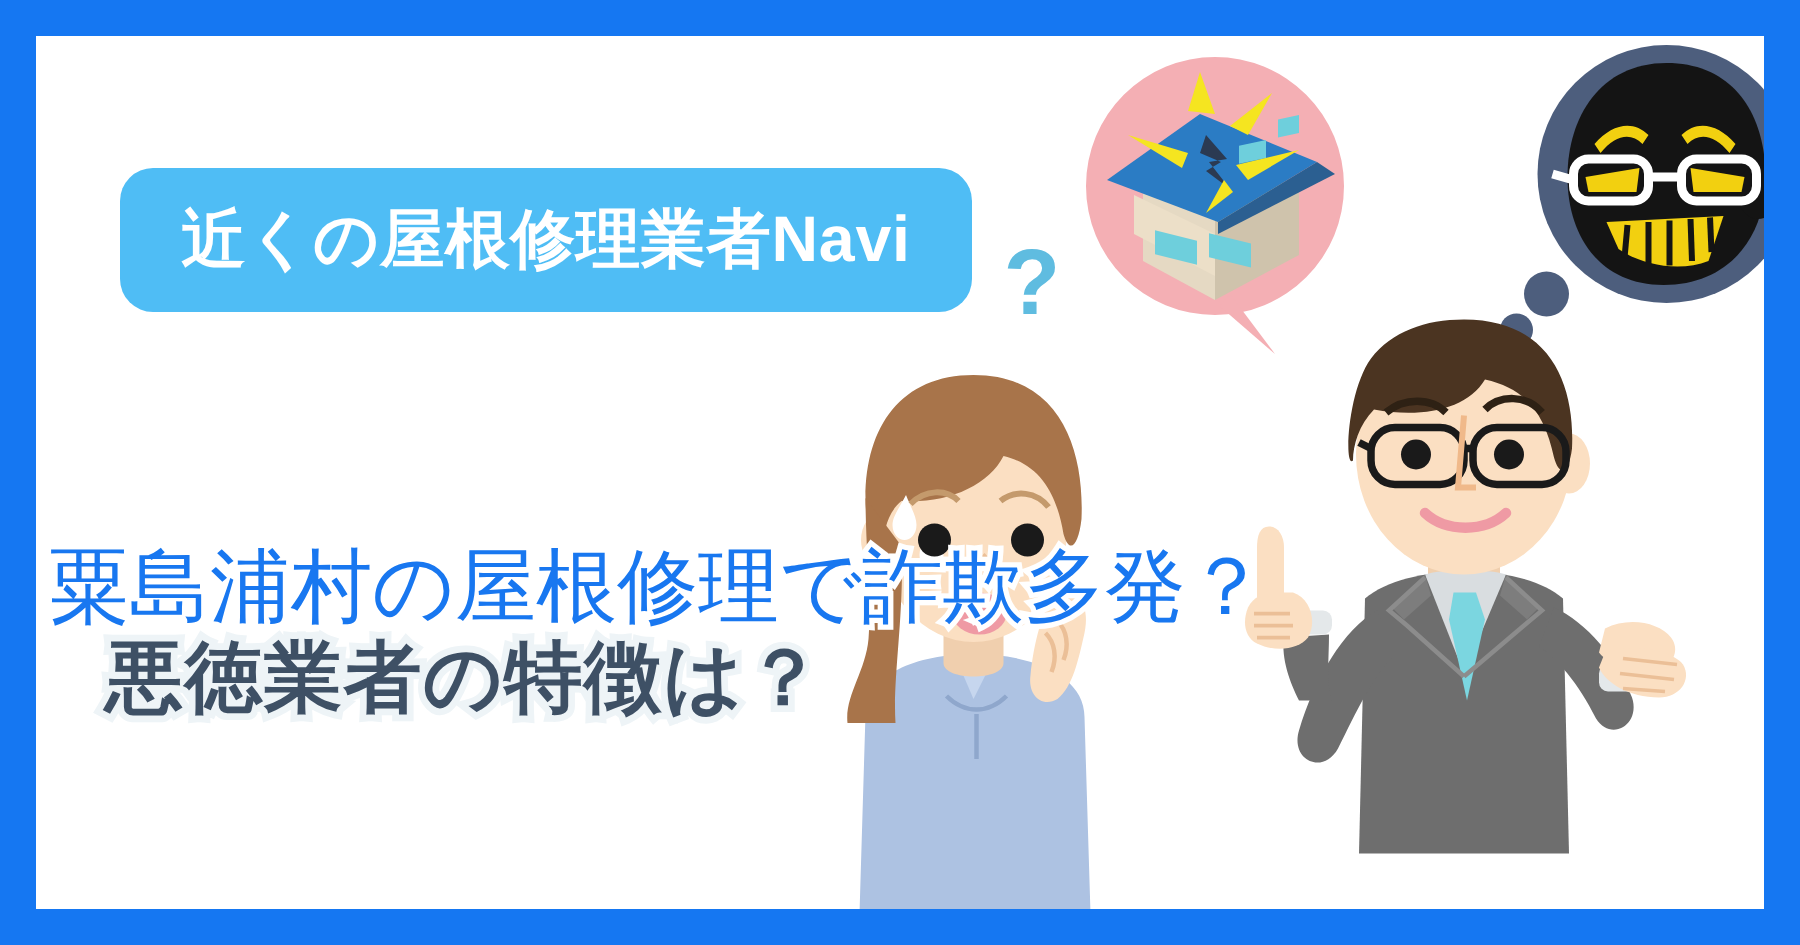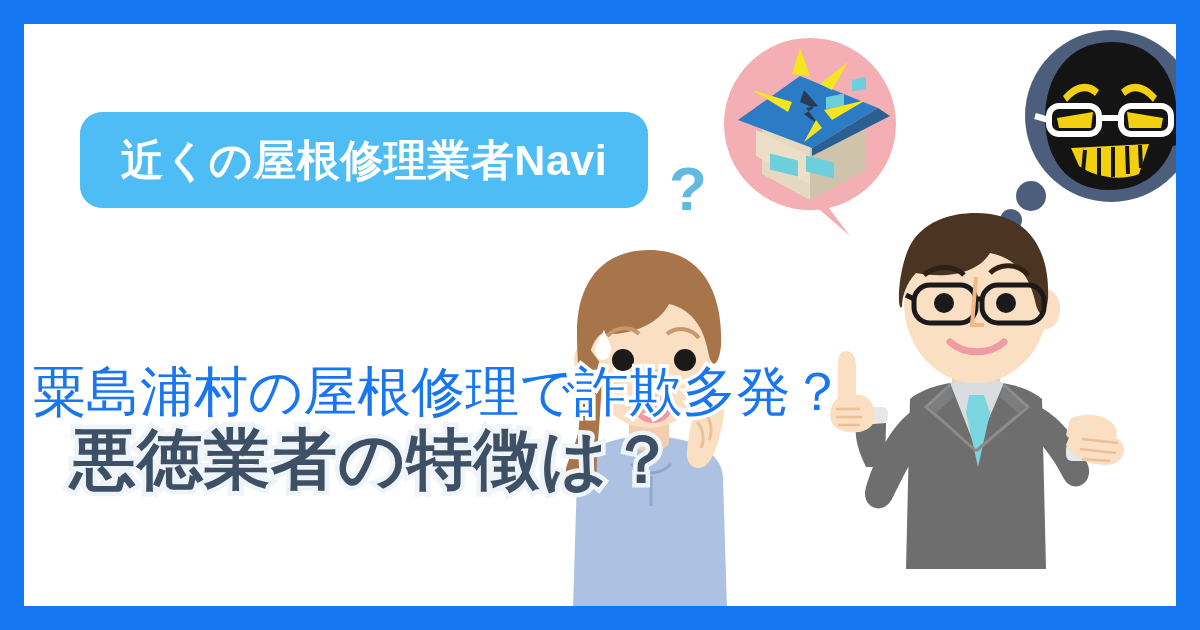--- a/index.html
+++ b/index.html
@@ -86,21 +86,21 @@
     font-weight: normal;
     color: #1877f0;
     line-height: 1.02;
     letter-spacing: 0px;
     padding-left: 8px;
     -webkit-text-stroke: 7px #ffffff;
     paint-order: stroke fill;
     white-space: nowrap;
   }
   .hl-line2 {
-    font-size: 66px;
+    font-size: 52px;
     font-weight: bold;
     color: #3e5065;
     line-height: 1.05;
     letter-spacing: 1px;
     padding-left: 46px;
     margin-top: 6px;
     -webkit-text-stroke: 9px #eef4f7;
     paint-order: stroke fill;
     white-space: nowrap;
   }

